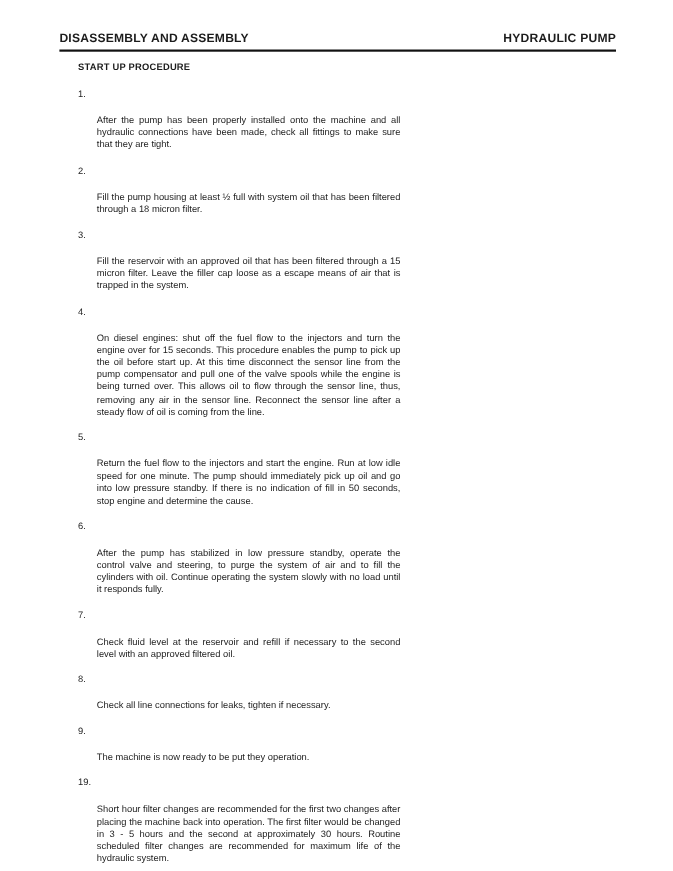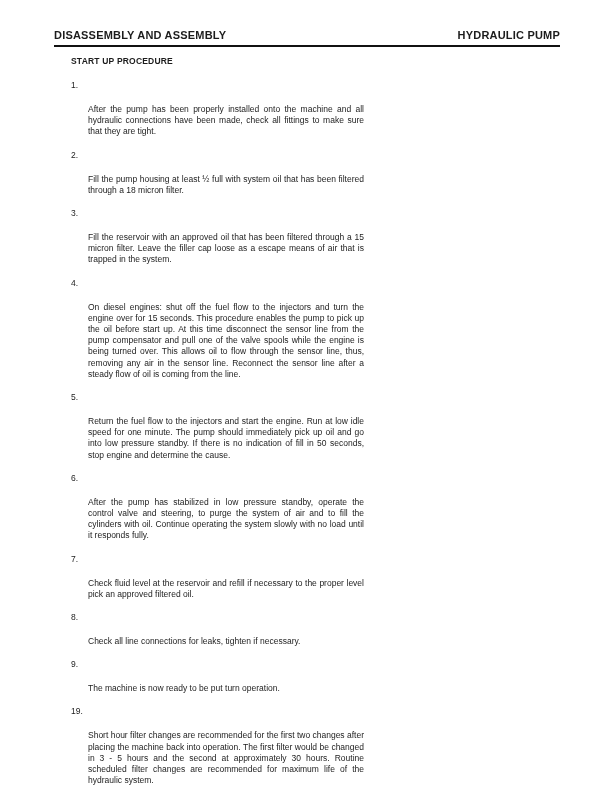--- a/index.html
+++ b/index.html
@@ -115,31 +115,31 @@
     <span class="step-text">Return the fuel flow to the injectors and start the engine. Run at low idle speed for one minute. The pump should immediately pick up oil and go into low pressure standby. If there is no indication of fill in 50 seconds, stop engine and determine the cause.</span>
   </li>
 
   <li class="step">
     <span class="step-num">6.</span>
     <span class="step-text">After the pump has stabilized in low pressure standby, operate the control valve and steering, to purge the system of air and to fill the cylinders with oil. Continue operating the system slowly with no load until it responds fully.</span>
   </li>
 
   <li class="step">
     <span class="step-num">7.</span>
-    <span class="step-text">Check fluid level at the reservoir and refill if necessary to the proper level pick an approved filtered oil.</span>
+    <span class="step-text">Check fluid level at the reservoir and refill if necessary to the second level with an approved filtered oil.</span>
   </li>
 
   <li class="step">
     <span class="step-num">8.</span>
     <span class="step-text">Check all line connections for leaks, tighten if necessary.</span>
   </li>
 
   <li class="step">
     <span class="step-num">9.</span>
-    <span class="step-text">The machine is now ready to be put turn operation.</span>
+    <span class="step-text">The machine is now ready to be put they operation.</span>
   </li>
 
   <li class="step">
     <span class="step-num">19.</span>
     <span class="step-text">Short hour filter changes are recommended for the first two changes after placing the machine back into operation. The first filter would be changed in 3 - 5 hours and the second at approximately 30 hours. Routine scheduled filter changes are recommended for maximum life of the hydraulic system.</span>
   </li>
 </ol>
   </main>
 
 

